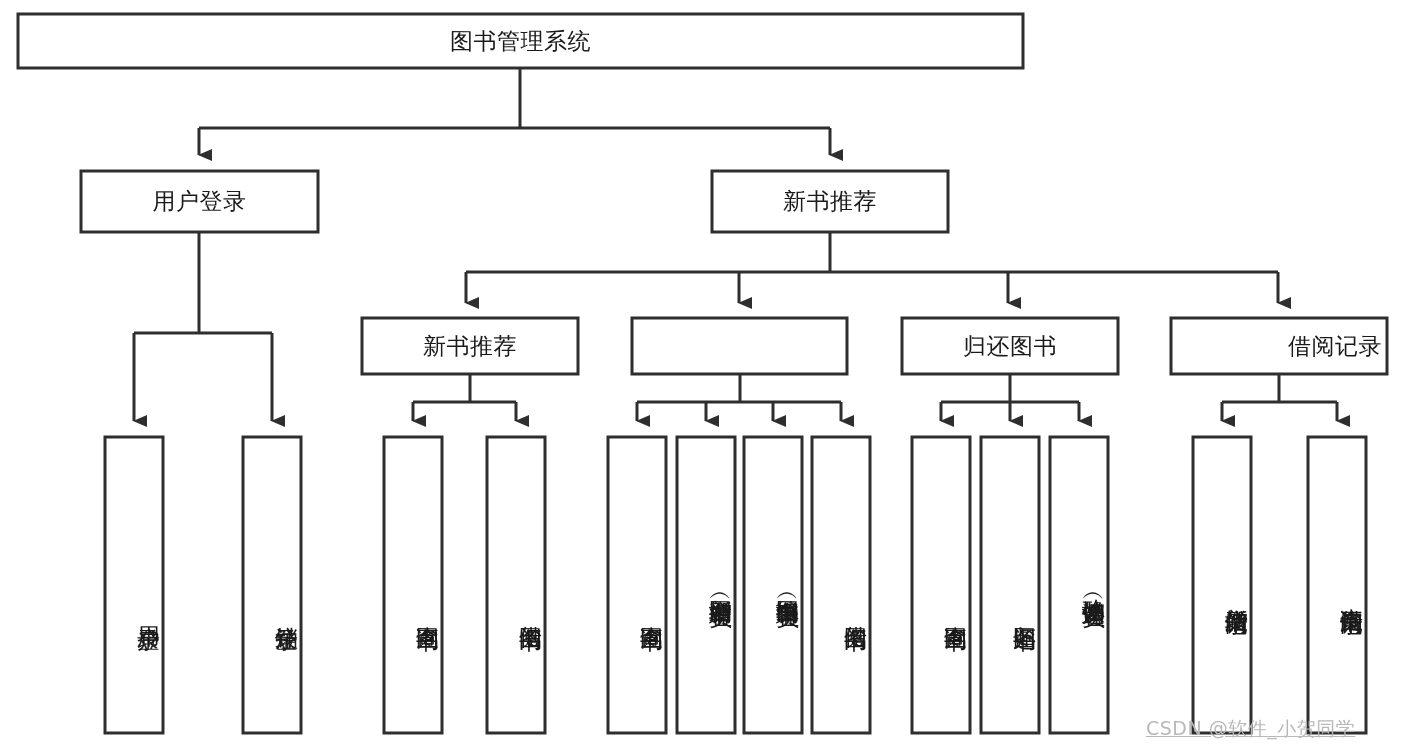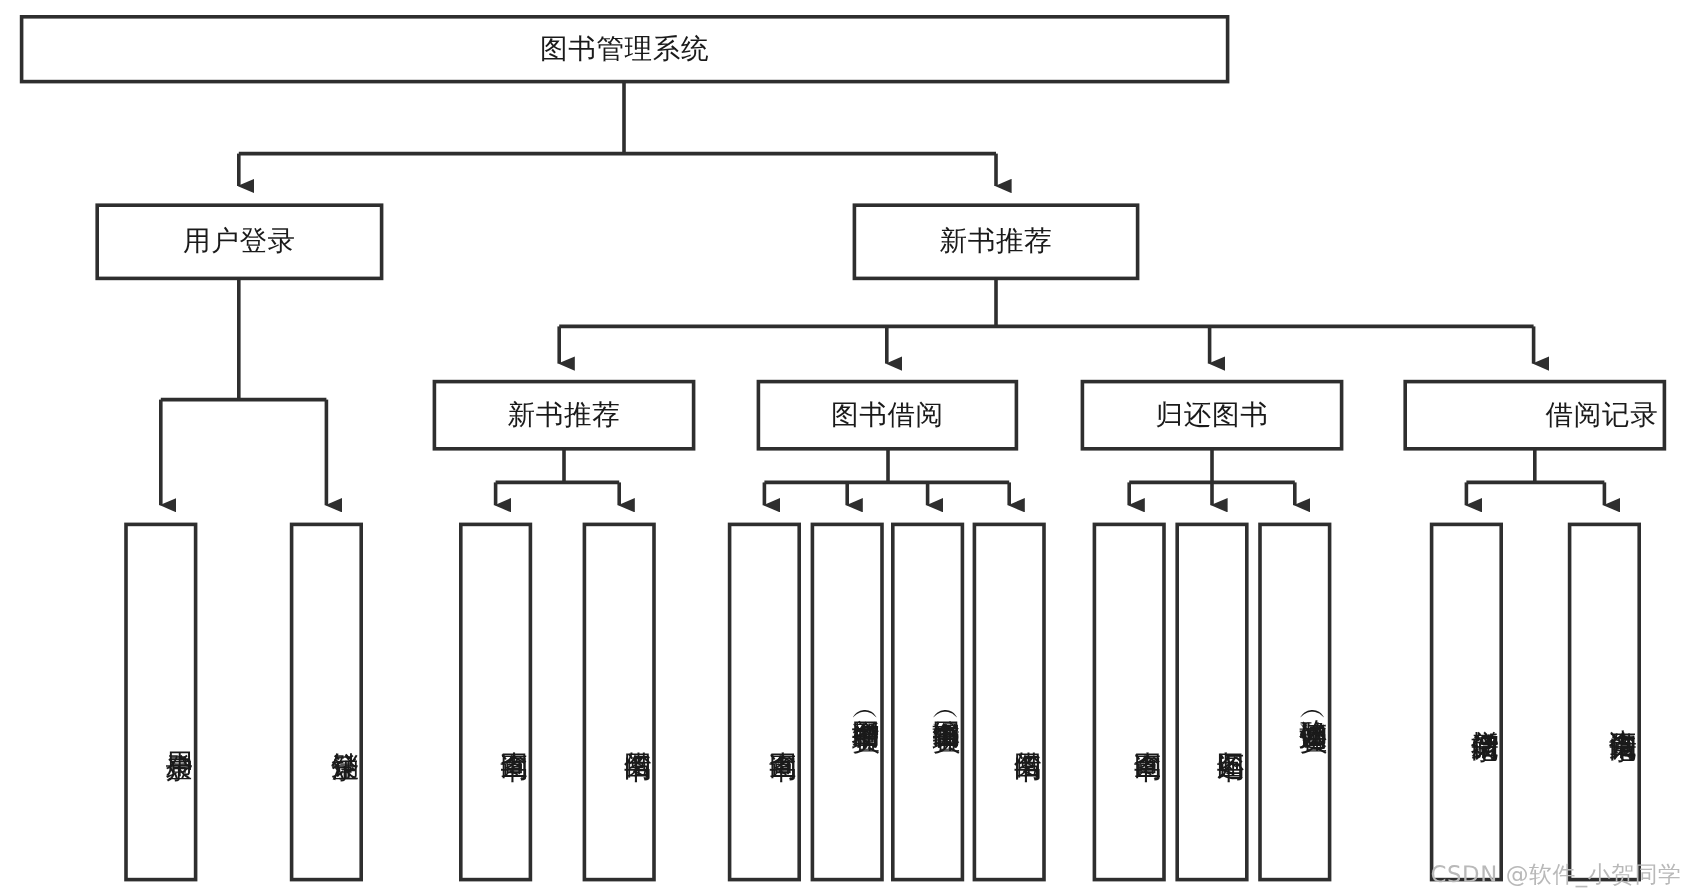--- a/index.html
+++ b/index.html
@@ -171,21 +171,20 @@
     <rect class="node-box" x="1193" y="437" width="58" height="296"></rect>
     <rect class="node-box" x="1308" y="437" width="58" height="296"></rect>
   </svg>
 
   <div class="h-label" style="left:18px; top:14px; width:1005px; height:54px;">图书管理系统</div>
 
   <div class="h-label" style="left:81px; top:171px; width:237px; height:61px;">用户登录</div>
   <div class="h-label" style="left:712px; top:171px; width:236px; height:61px;">新书推荐</div>
 
   <div class="h-label" style="left:362px; top:318px; width:216px; height:56px;">新书推荐</div>
-  <div class="h-label" style="left:632px; top:318px; width:215px; height:56px;">图书借阅</div>
   <div class="h-label" style="left:902px; top:318px; width:216px; height:56px;">归还图书</div>
   <div class="h-label" style="left:1227px; top:318px; width:216px; height:56px;">借阅记录</div>
 
   <div class="v-label" style="left:105px; top:500px; width:58px; height:220px;">用户登录</div>
   <div class="v-label" style="left:243px; top:500px; width:58px; height:220px;">注销登录</div>
 
   <div class="v-label" style="left:384px; top:500px; width:58px; height:220px;">查询图书</div>
   <div class="v-label" style="left:487px; top:500px; width:58px; height:220px;">借阅图书</div>
 
   <div class="v-label" style="left:608px; top:500px; width:58px; height:220px;">查询图书</div>
@@ -193,15 +192,15 @@
   <div class="v-label" style="left:744px; top:443px; width:58px; height:285px;">编辑图书（管理员）</div>
   <div class="v-label" style="left:812px; top:500px; width:58px; height:220px;">借阅图书</div>
 
   <div class="v-label" style="left:912px; top:500px; width:58px; height:220px;">查询图书</div>
   <div class="v-label" style="left:981px; top:500px; width:58px; height:220px;">归还图书</div>
   <div class="v-label" style="left:1050px; top:443px; width:58px; height:285px;">确认归还（管理员）</div>
 
   <div class="v-label" style="left:1193px; top:468px; width:58px; height:250px;">新增借阅记录</div>
   <div class="v-label" style="left:1308px; top:468px; width:58px; height:250px;">查询借阅记录</div>
 
-  <div class="watermark" style="left:1192px; top:716px;">CSDN @软件_小贺同学</div>
+  <div class="watermark" style="left:1146px; top:716px;text-decoration:underline;">CSDN @软件_小贺同学</div>
 
 </div>
 
 </body></html>

